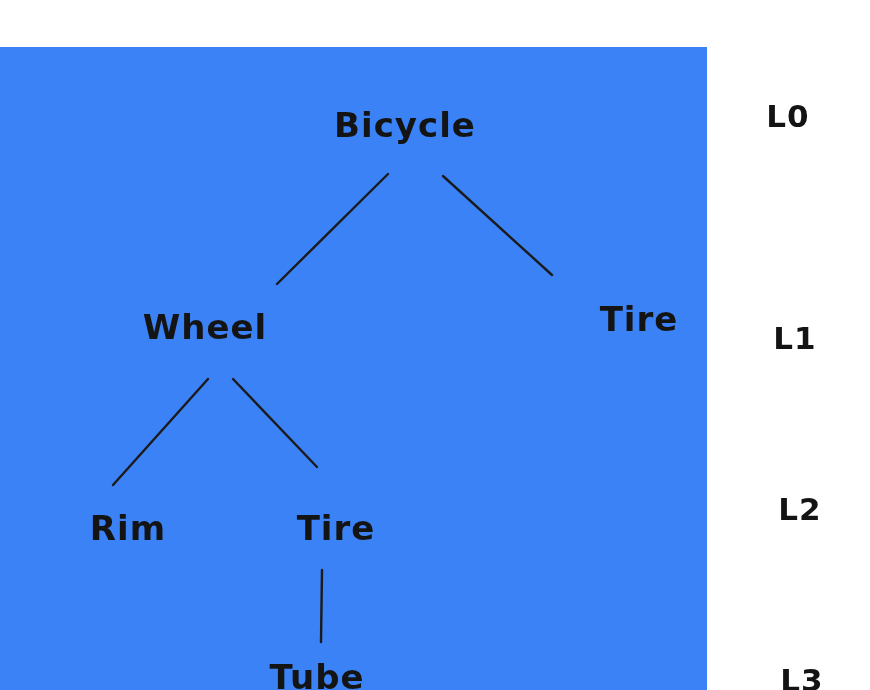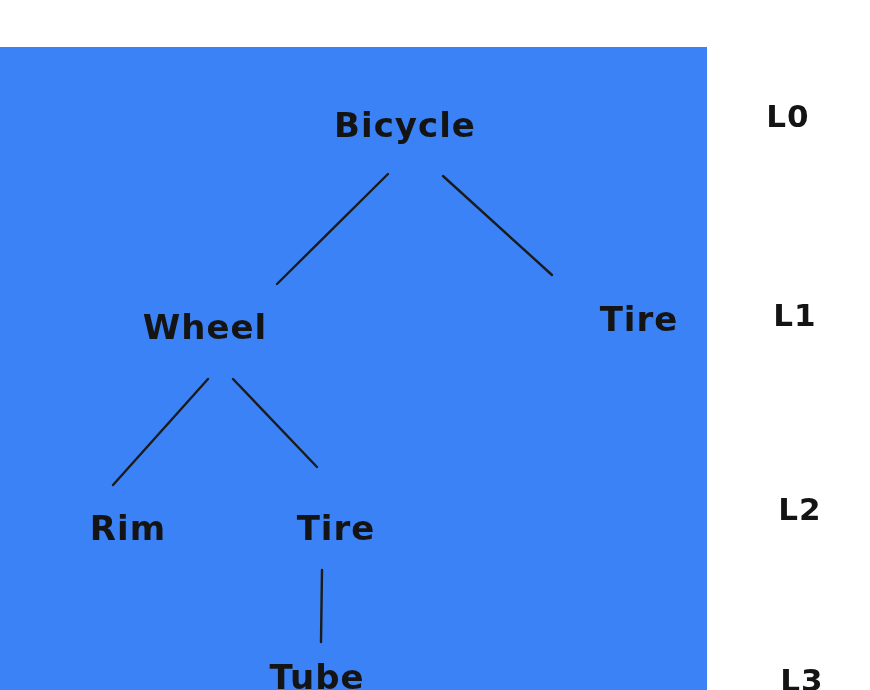--- a/index.html
+++ b/index.html
@@ -44,21 +44,21 @@
   .level-label { font-size: 31px; }
 
   
   .pos-bicycle { left: 405px; top: 60px; }
   .pos-wheel   { left: 205px; top: 262px; }
   .pos-frame   { left: 639px; top: 254px; }
   .pos-rim     { left: 128px; top: 463px; text-align: center; }
   .pos-tire    { left: 336px; top: 463px; }
   .pos-tube    { left: 317px; top: 612px; }
   .pos-l0      { left: 788px; top: 52px; }
-  .pos-l1      { left: 795px; top: 251px; }
+  .pos-l1      { left: 795px; top: 274px; }
   .pos-l2      { left: 800px; top: 445px; text-align: center; }
   .pos-l3      { left: 802px; top: 616px; }
 </style>
 </head>
 <body>
 
 <div class="canvas">
 
   <svg class="edges" viewBox="0 0 870 690" aria-hidden="true">
     <line x1="388" y1="127" x2="277" y2="237"></line>

